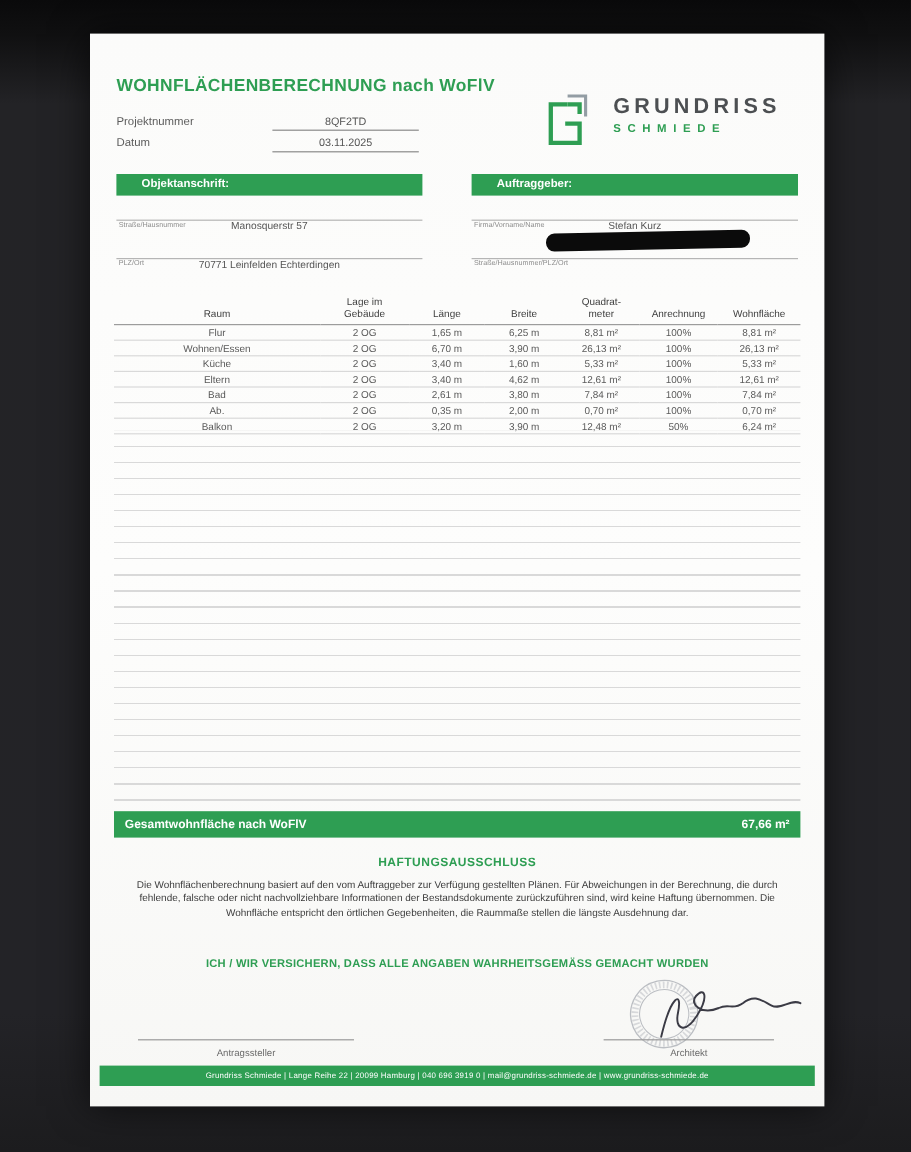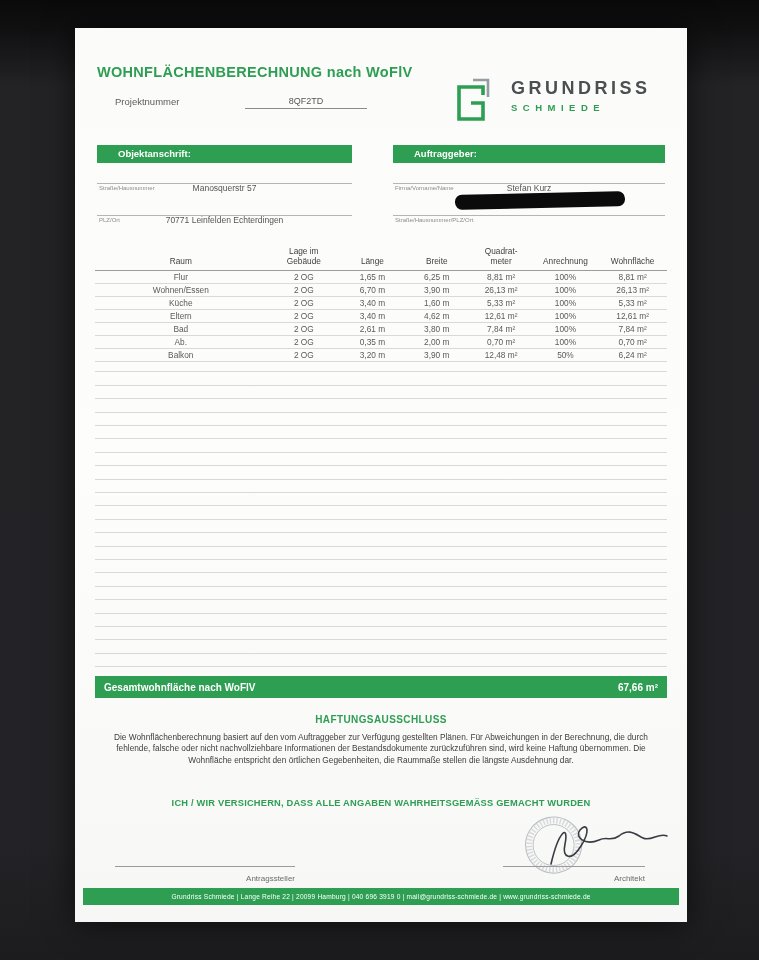--- a/index.html
+++ b/index.html
@@ -27,21 +27,21 @@
   .title{
     position:absolute;top:36px;left:22px;
     font-size:14.5px;font-weight:bold;color:var(--green);letter-spacing:.3px;
   }
   
   .logo{position:absolute;top:50px;left:378px;display:flex;align-items:flex-start;gap:20px;}
   .logo-text .l1{font-size:18px;font-weight:bold;color:#4c4f52;letter-spacing:3.5px;}
   .logo-text .l2{font-size:9.5px;font-weight:bold;color:var(--green);letter-spacing:5.5px;margin-top:3px;}
   
   .meta{position:absolute;top:68px;left:22px;width:270px;}
-  .meta-row{display:flex;align-items:flex-end;margin-bottom:5px;margin-left:18px;}
+  .meta-row{display:flex;align-items:flex-end;margin-bottom:5px;}
   .meta-label{width:130px;font-size:9.5px;color:#5c5c5c;padding-bottom:2px;}
   .meta-value{width:122px;text-align:center;font-size:9px;color:#555;
     border-bottom:1px solid #8a8a8a;padding-bottom:2px;}
   
   .addr{position:absolute;top:117px;left:22px;width:568px;display:flex;gap:41px;}
   .addr-col{position:relative;}
   .addr-col.left{width:255px;}
   .addr-col.right{width:272px;}
   .bar{
     background:var(--green);color:#fff;font-size:9.5px;font-weight:bold;
@@ -80,21 +80,21 @@
     justify-content:space-between;padding:0 9px;font-size:10px;font-weight:bold;
   }
   
   .haftung-title{position:absolute;top:686px;left:0;width:100%;text-align:center;
     font-size:10px;font-weight:bold;color:var(--green);letter-spacing:.4px;}
   .disclaimer{position:absolute;top:704px;left:30px;width:552px;text-align:center;
     font-size:8.3px;line-height:1.38;color:#3d3d3d;}
   .assurance{position:absolute;top:770px;left:0;width:100%;text-align:center;
     font-size:9.3px;font-weight:bold;color:var(--green);letter-spacing:.2px;}
   
-  .sig-line{position:absolute;border-top:1px solid #9a9a9a;text-align:right;}
+  .sig-line{position:absolute;border-top:1px solid #9a9a9a;text-align:center;}
   .sig-line span{font-size:8px;color:#6b6b6b;display:inline-block;margin-top:2px;}
   .sig-left{top:838px;left:40px;width:180px;}
   .sig-right{top:838px;left:428px;width:142px;}
   .stamp{position:absolute;top:786px;left:448px;opacity:.55;transform:rotate(-12deg);}
   .signature-svg{position:absolute;top:784px;left:462px;}
   
   .footer-bar{
     position:absolute;top:860px;left:8px;width:596px;height:17px;
     background:var(--green);color:#fff;display:flex;align-items:center;justify-content:center;
     font-size:6.6px;letter-spacing:.2px;
@@ -119,20 +119,24 @@
       <div class="logo-text">
         <div class="l1">GRUNDRISS</div>
         <div class="l2">SCHMIEDE</div>
       </div>
     </div>
 
     <div class="meta">
       <div class="meta-row">
         <span class="meta-label">Projektnummer</span>
         <span class="meta-value">8QF2TD</span>
+      </div>
+      <div class="meta-row">
+        <span class="meta-label">Datum</span>
+        <span class="meta-value">03.11.2025</span>
       </div>
     </div>
 
     <div class="addr">
       <div class="addr-col left">
         <div class="bar">Objektanschrift:</div>
         <div class="field">Manosquerstr 57</div>
         <div class="field-label">Straße/Hausnummer</div>
         <div class="field">70771 Leinfelden Echterdingen</div>
         <div class="field-label">PLZ/Ort</div>

